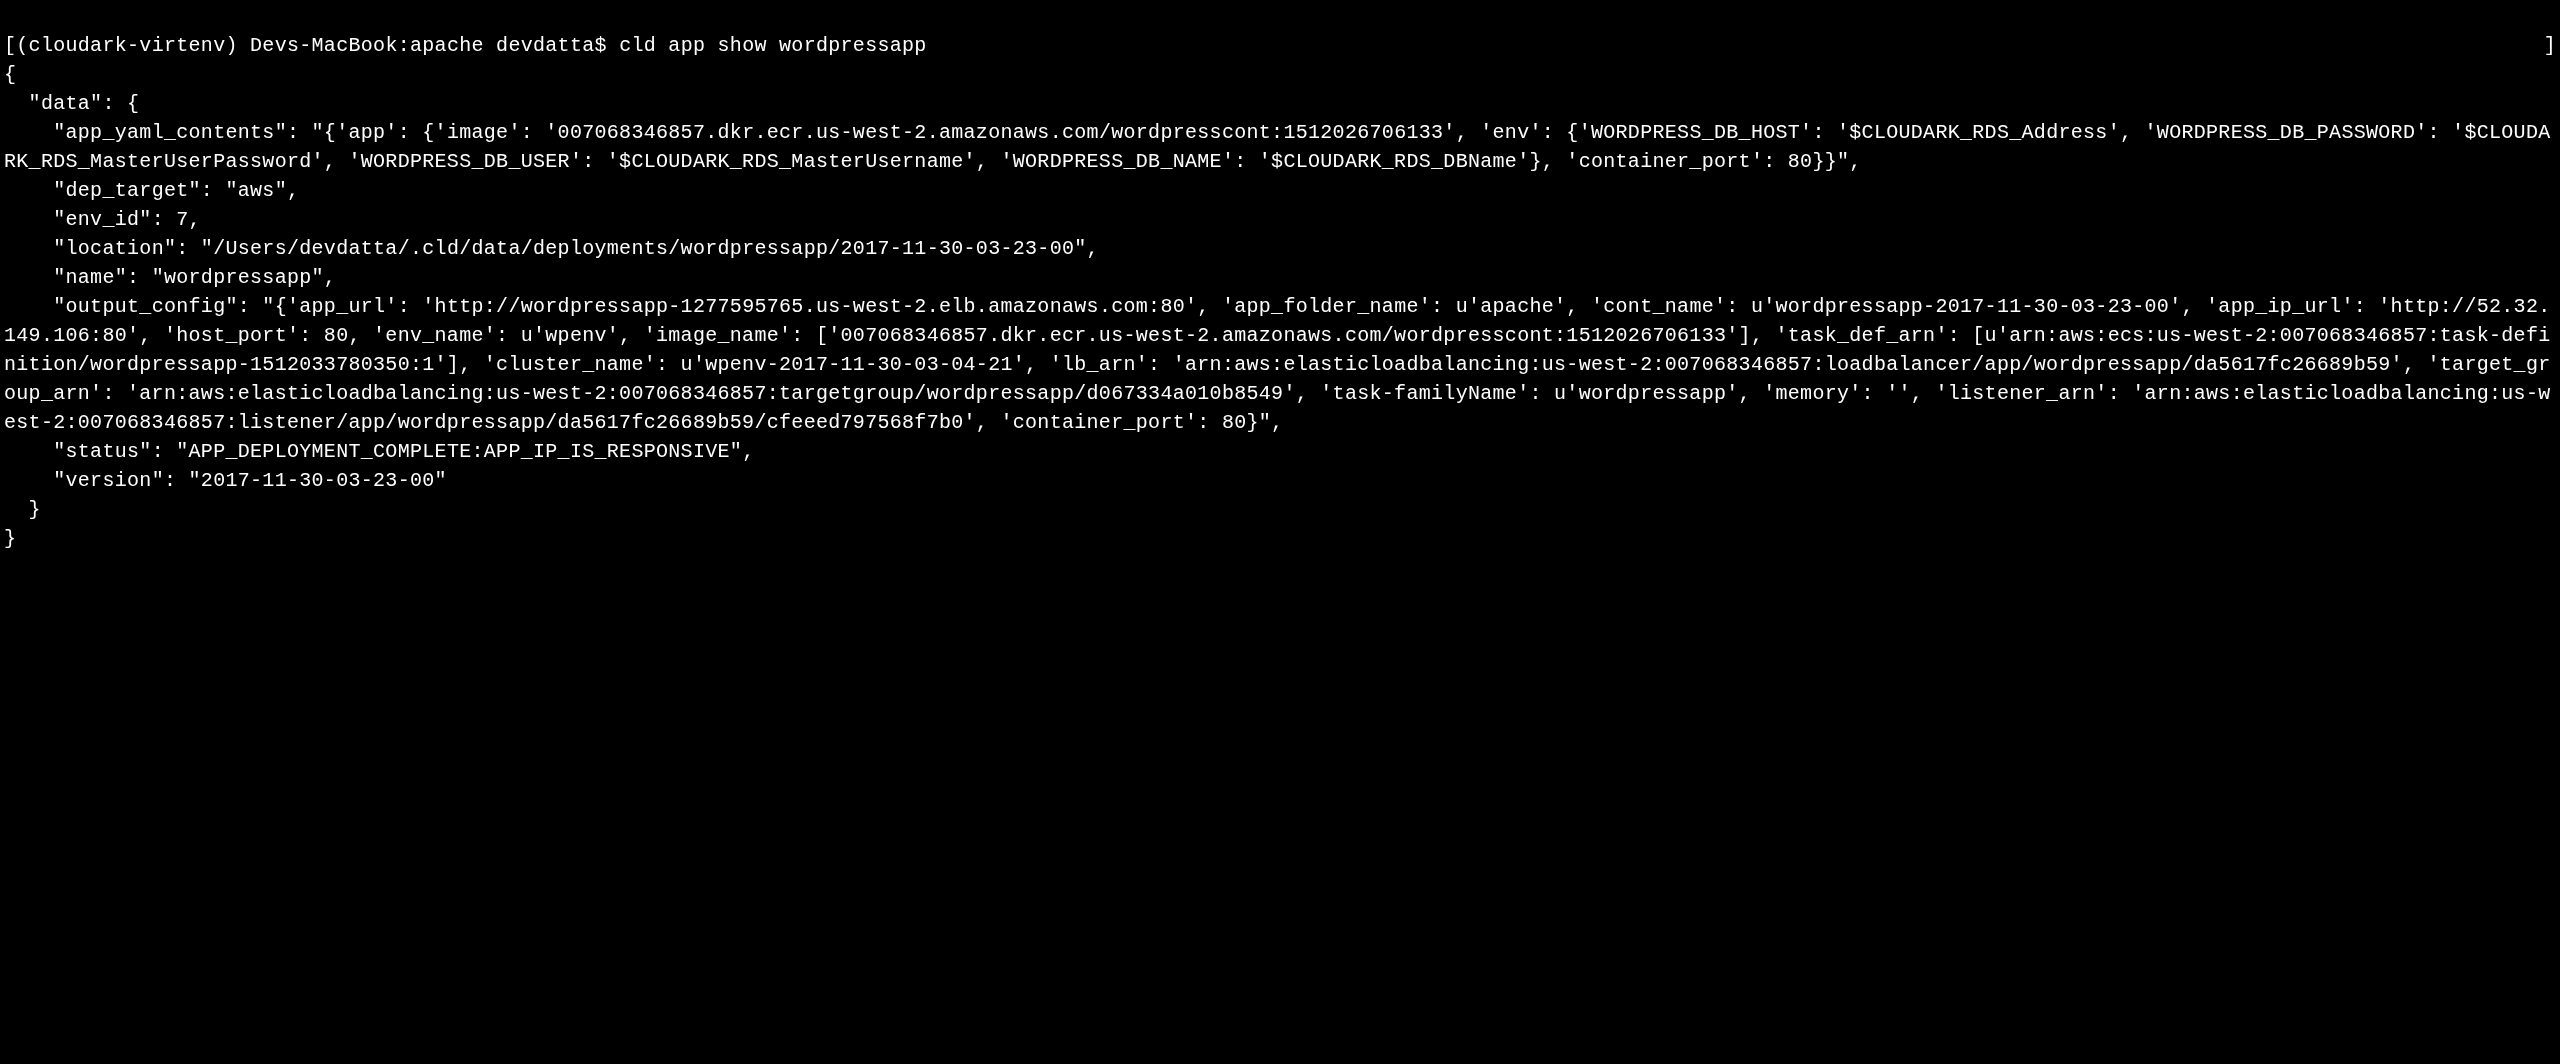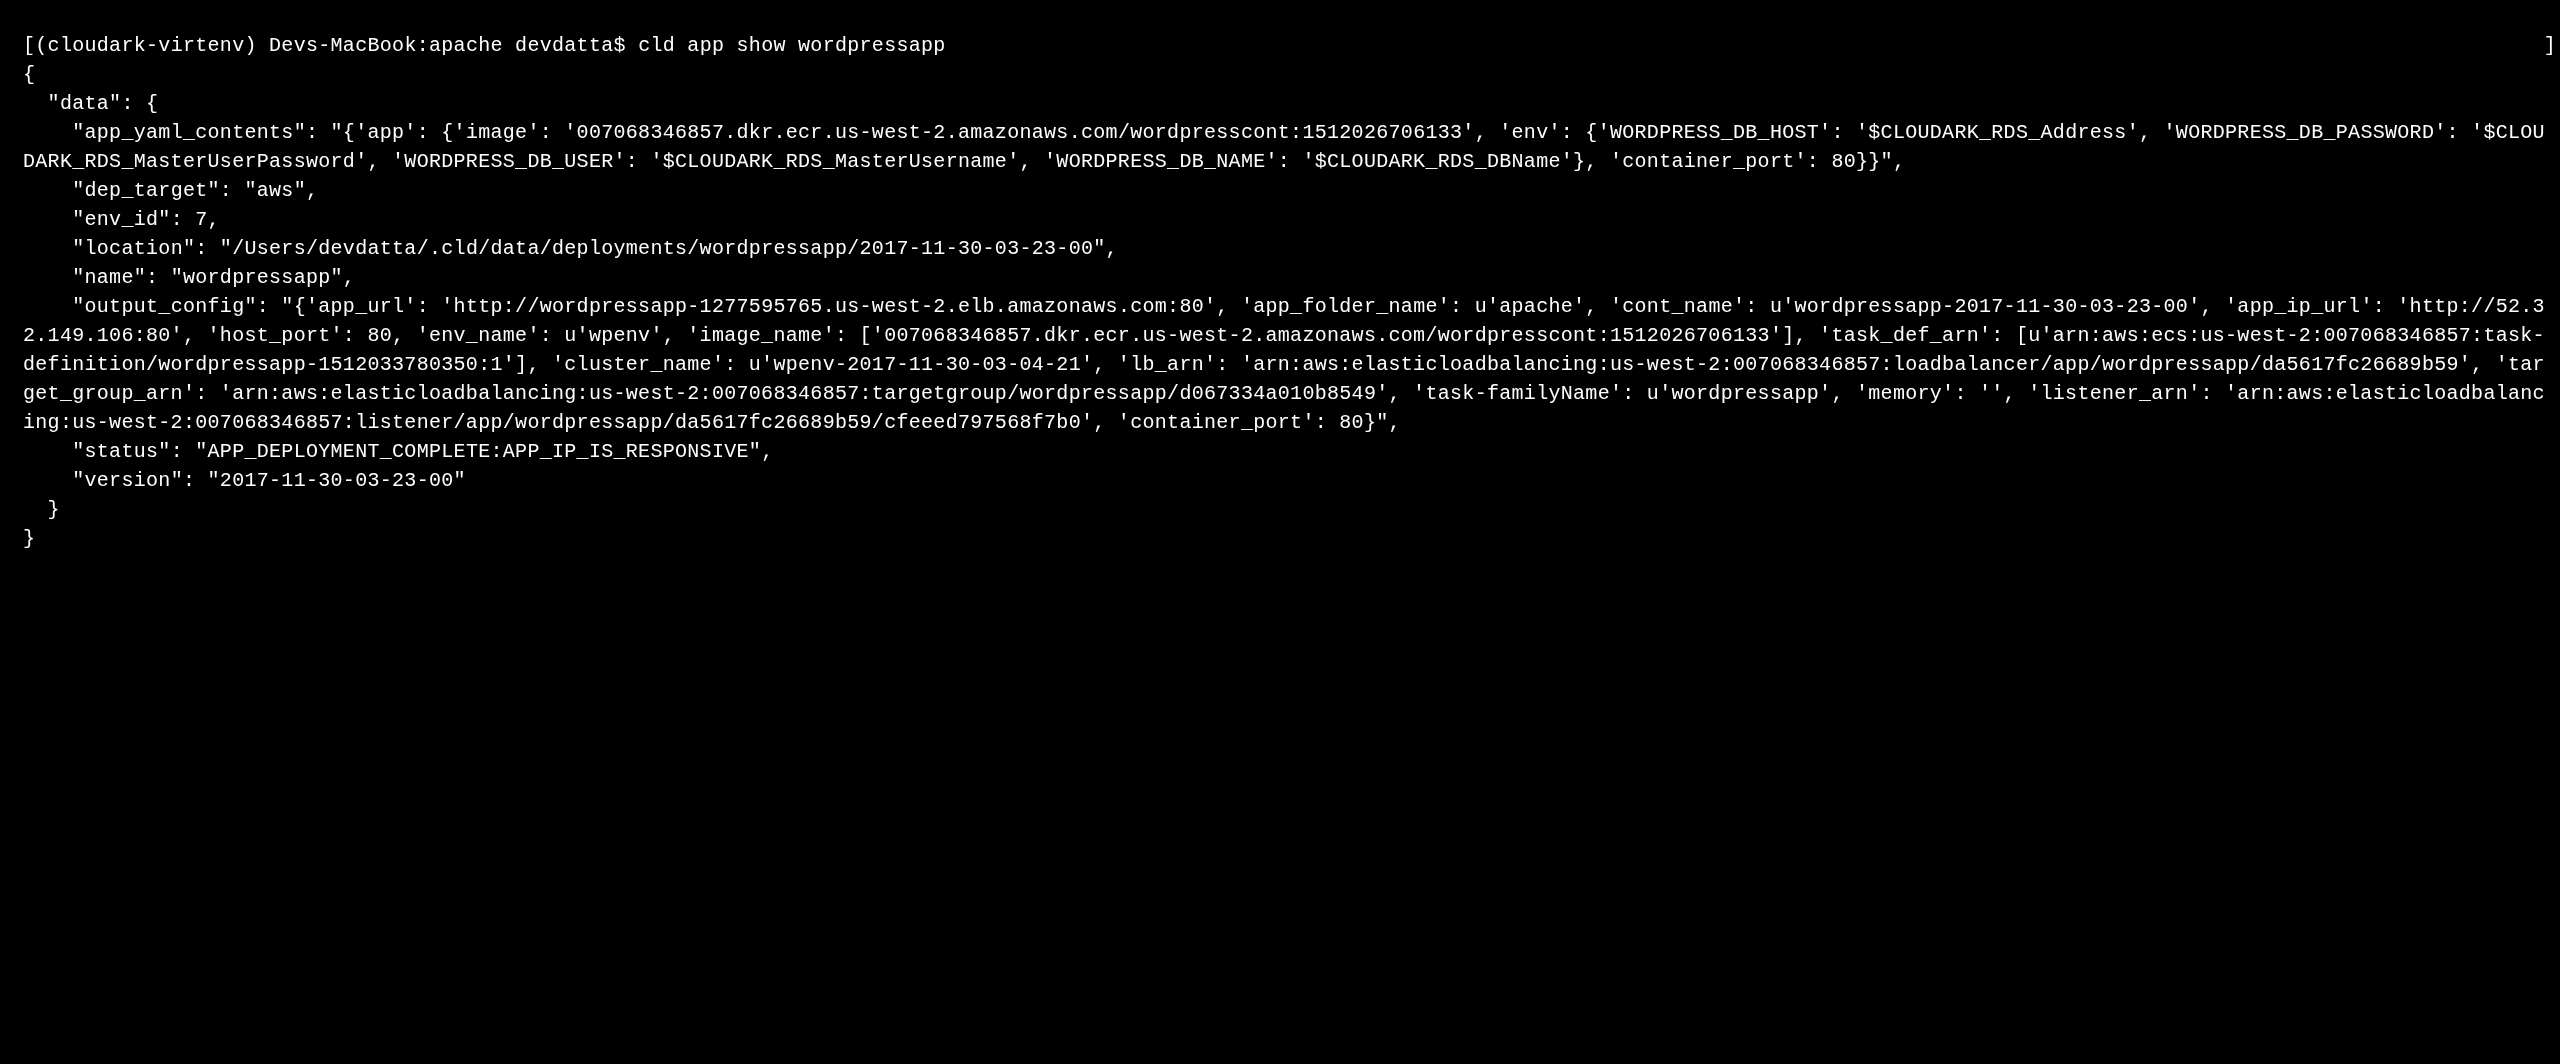--- a/index.html
+++ b/index.html
@@ -15,21 +15,20 @@
       line-height: 1.45;
       padding: 2px 4px;
       width: 2560px;
       min-height: 1064px;
       font-weight: 500;
       letter-spacing: 0.3px;
     }
     .terminal {
       white-space: pre-wrap;
       word-break: break-all;
-      margin-left: 19px;
     }
     .prompt-line {
       white-space: pre;
     }
   </style>
 </head>
 <body>
 
 <div class="terminal">
 <span class="prompt-line"><span>[</span><span>(cloudark-virtenv) </span><span>Devs-MacBook:apache devdatta$ </span><span>cld app show wordpressapp</span><span style="float:right">]</span></span>

